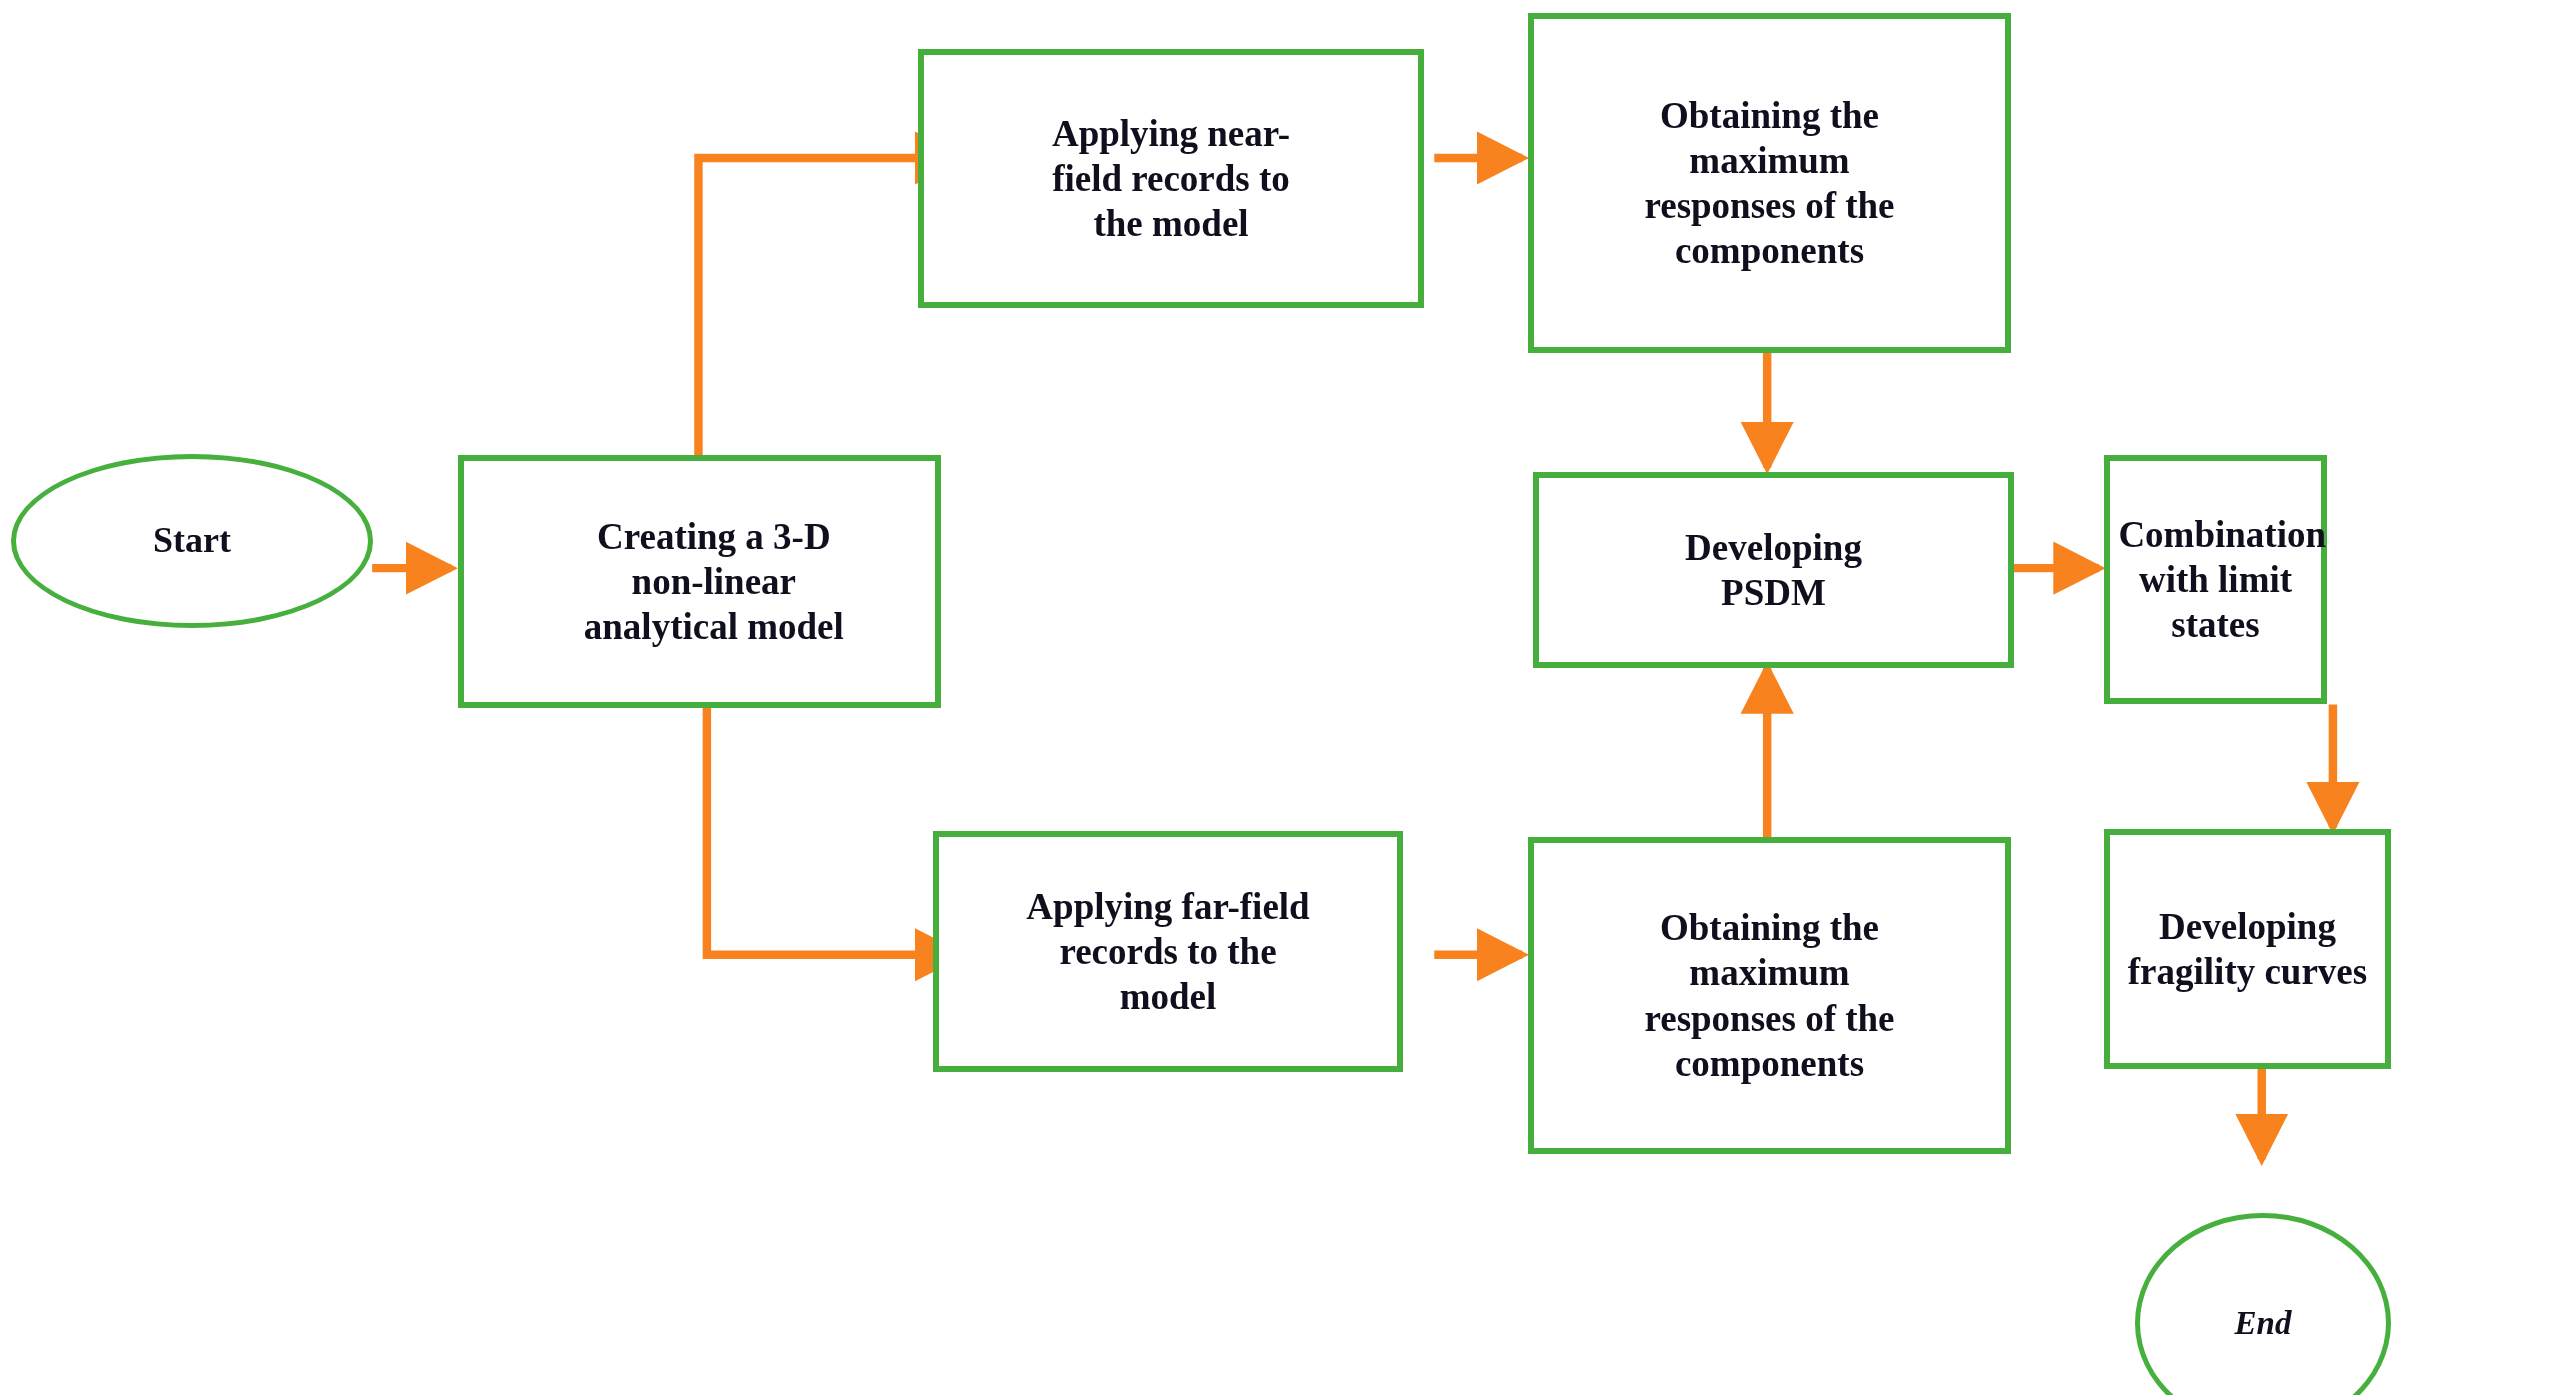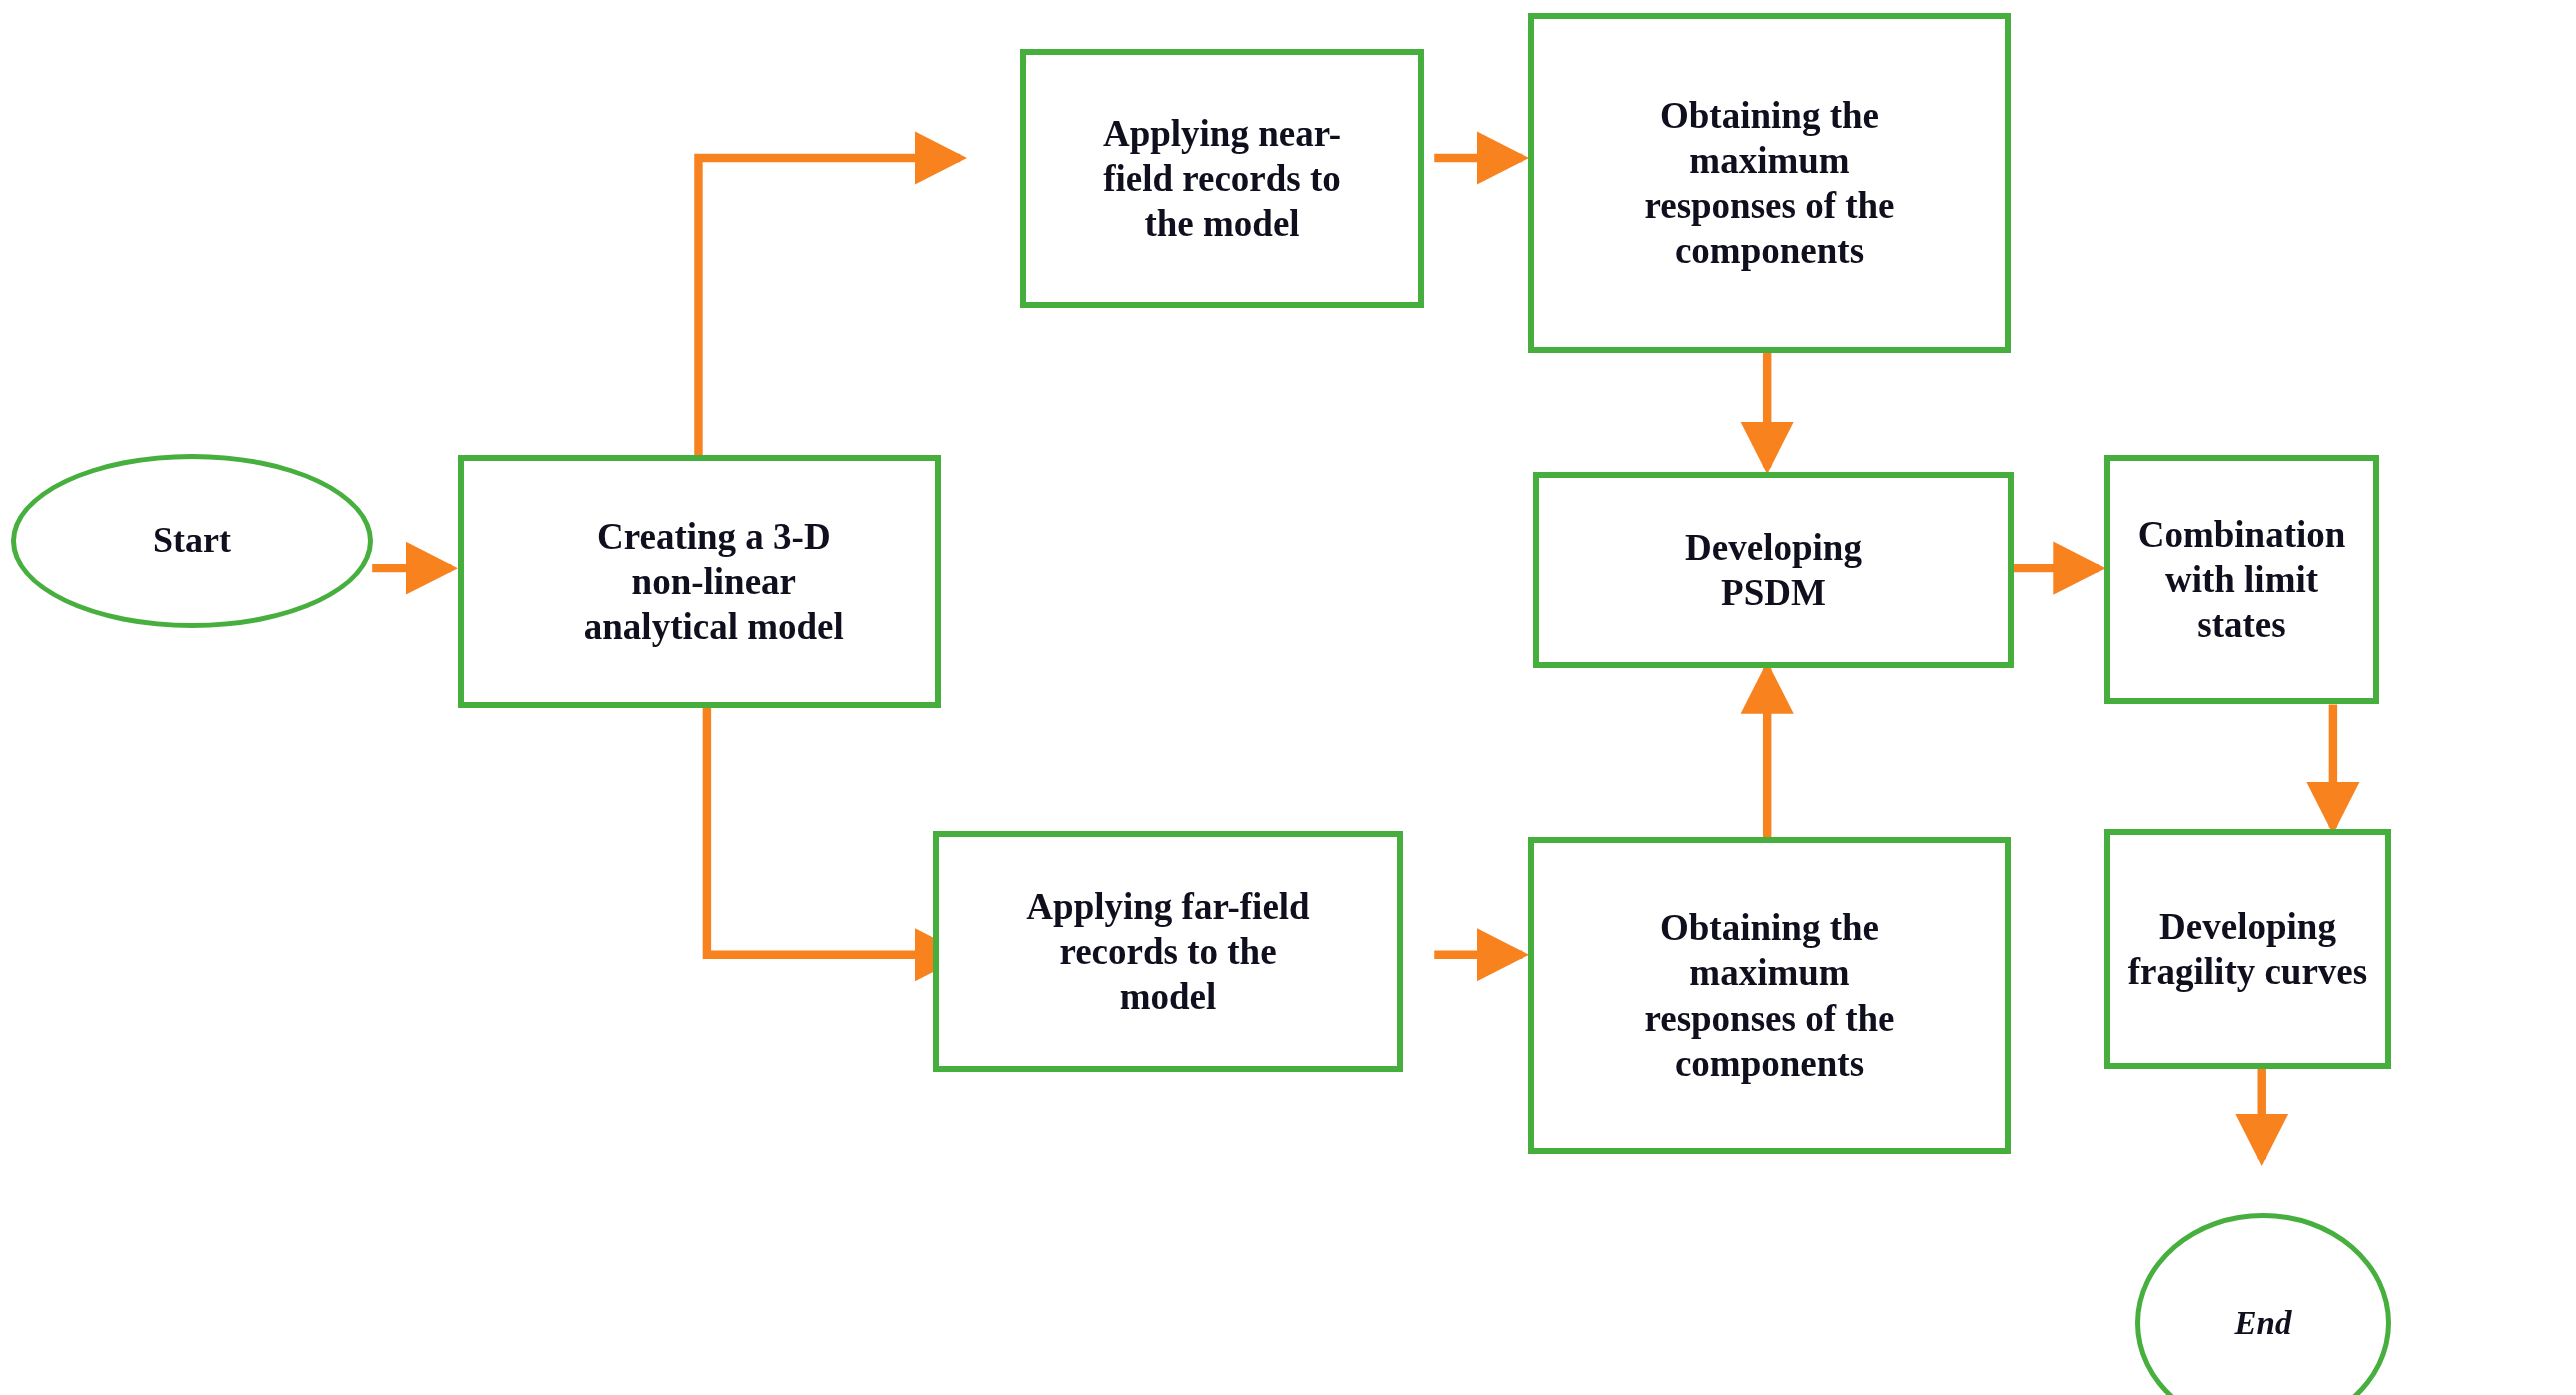--- a/index.html
+++ b/index.html
@@ -84,21 +84,21 @@
     <span class="label">Start</span>
   </div>
 
   <div class="node box" style="left:458px; top:455px; width:241px; height:0;"></div>
   <div class="node box" style="left:458px; top:455px; width:483px; height:253px;padding-left:37px;">
     <span class="label">Creating a 3-D
 non-linear
 analytical model</span>
   </div>
 
-  <div class="node box" style="left:1020px; top:49px; width:404px; height:259px;">
+  <div class="node box" style="left:918px; top:49px; width:506px; height:259px;">
     <span class="label">Applying near-
 field records to
 the model</span>
   </div>
 
   <div class="node box" style="left:933px; top:831px; width:470px; height:241px;">
     <span class="label">Applying far-field
 records to the
 model</span>
   </div>
@@ -115,21 +115,21 @@
 maximum
 responses of the
 components</span>
   </div>
 
   <div class="node box" style="left:1533px; top:472px; width:481px; height:196px;">
     <span class="label">Developing
 PSDM</span>
   </div>
 
-  <div class="node box" style="left:2104px; top:455px; width:275px; height:249px;">
+  <div class="node box" style="left:2104px; top:455px; width:223px; height:249px;">
     <span class="label">Combination
 with limit
 states</span>
   </div>
 
   <div class="node box" style="left:2104px; top:829px; width:287px; height:240px;">
     <span class="label">Developing
 fragility curves</span>
   </div>
 

